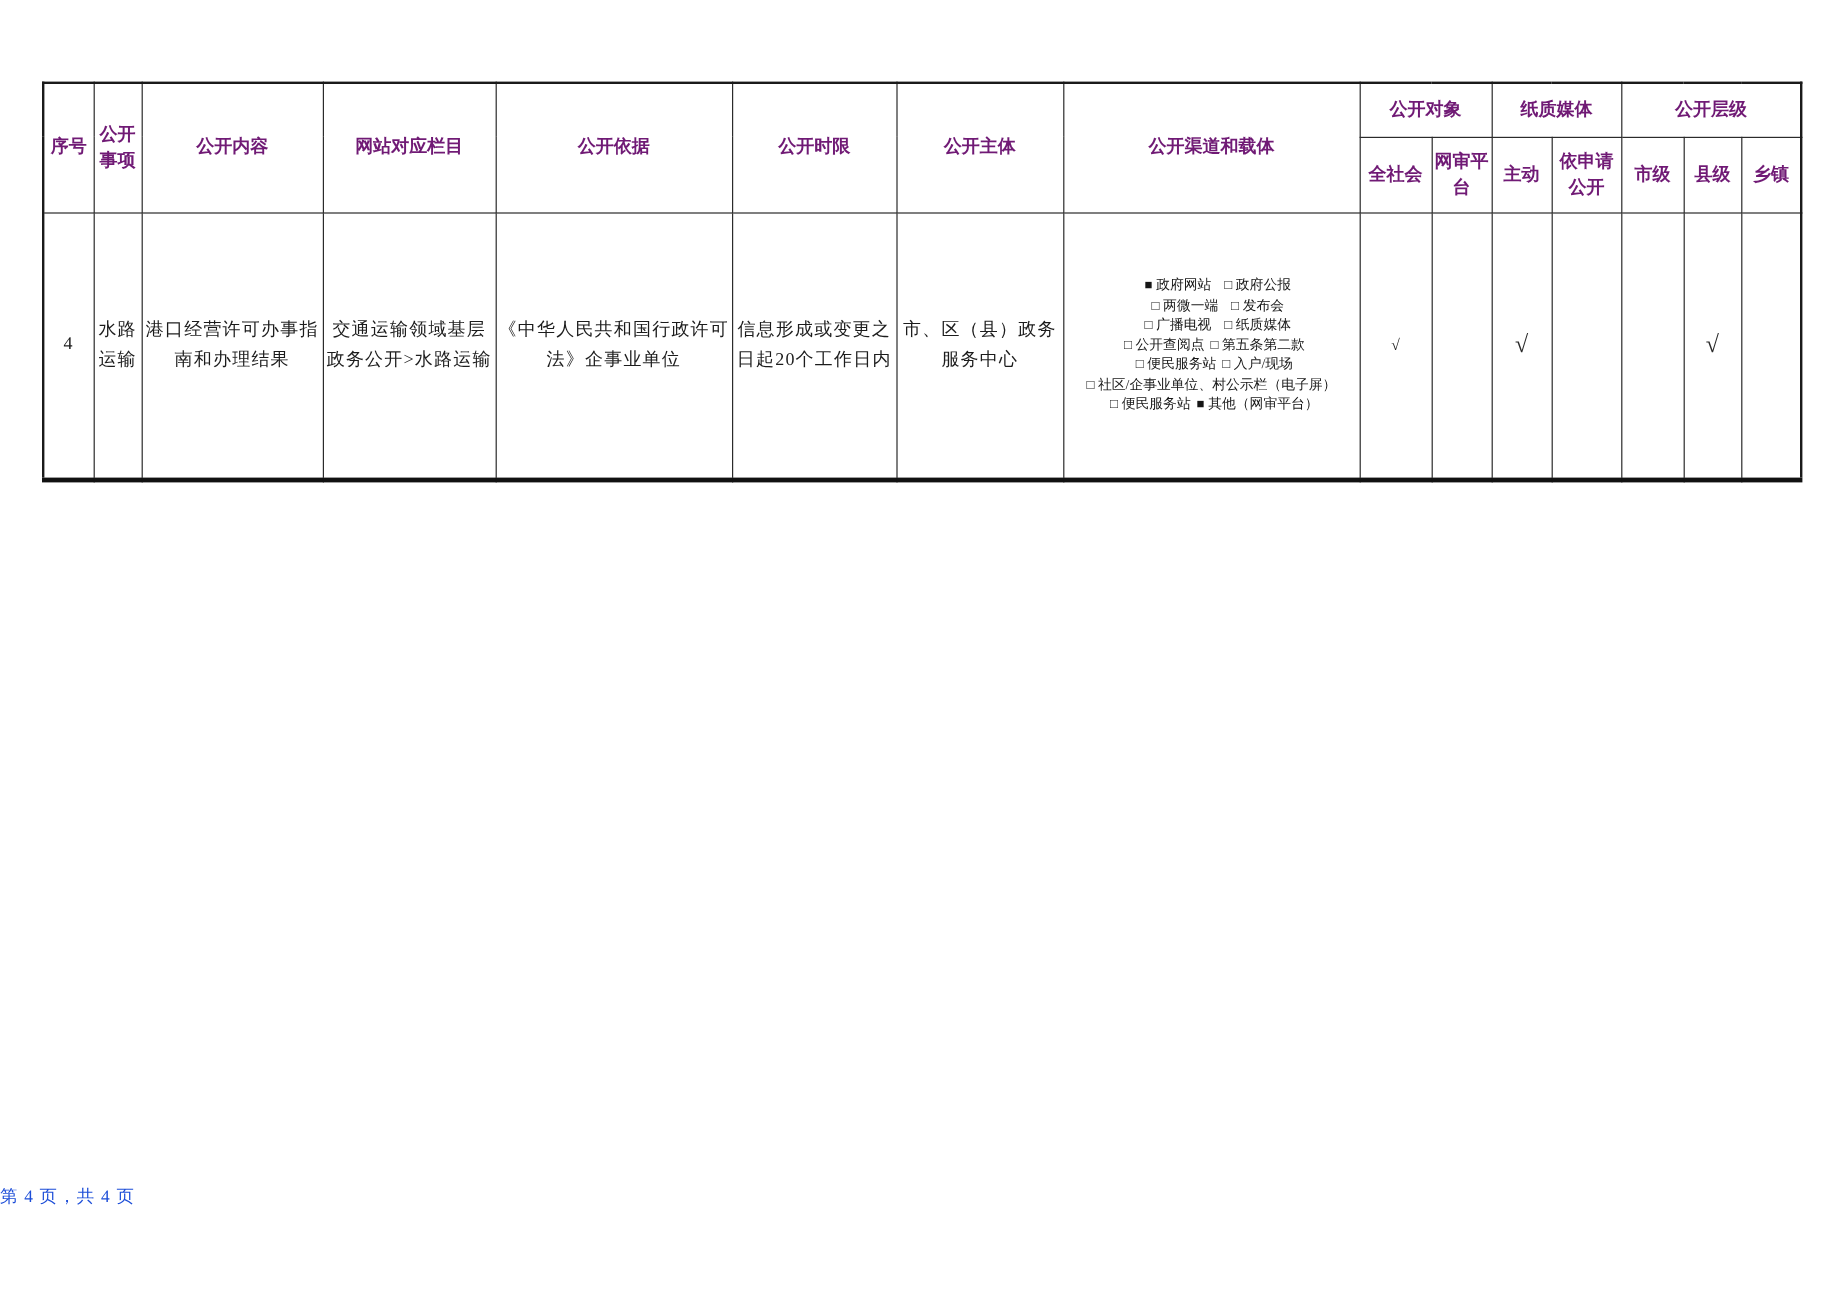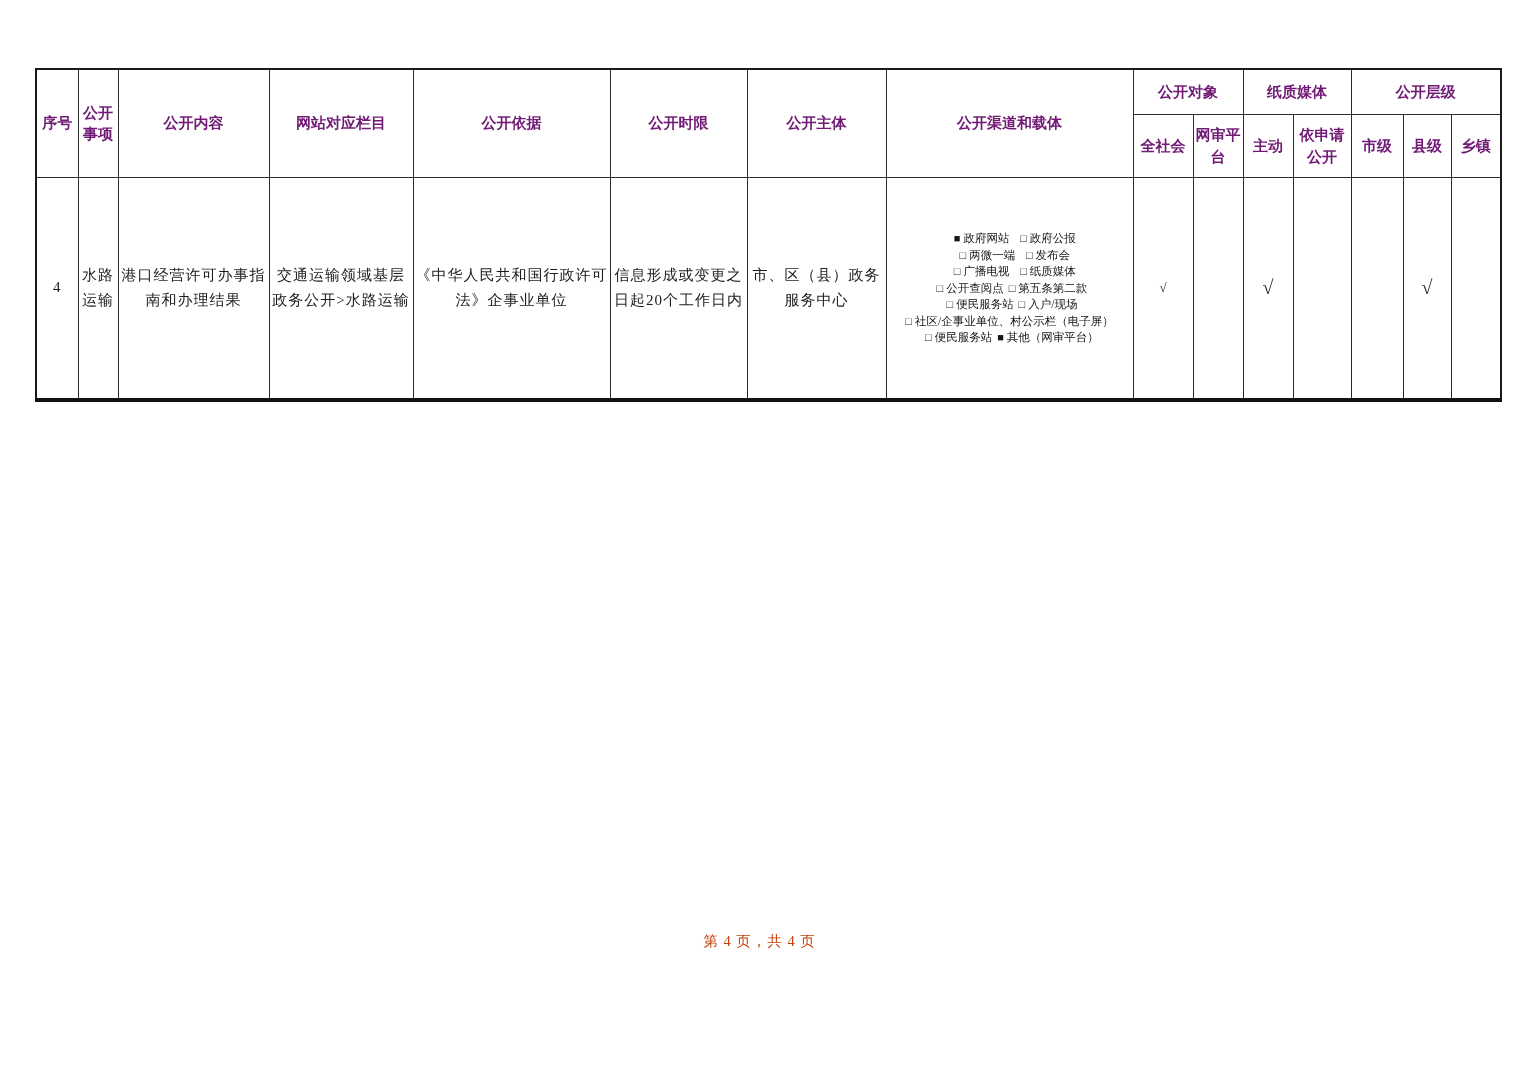--- a/index.html
+++ b/index.html
@@ -63,27 +63,27 @@
     color: #161616;
   }
   .ch-item { display: inline-block; }
   .ch-line .ch-item.fixed { width: 77px; }
   .ch-box { margin-right: 3px; font-size: 11px; }
   td.mark { letter-spacing: 0; }
   td.mark-sm { font-size: 13px; }
   td.mark-lg { font-size: 20px; font-weight: 400; color: #2a2a2a; }
   .page-footer {
     position: absolute;
-    top: 932px;
+    top: 988px;
     left: 0;
     width: 100%;
-    text-align: center;
+    text-align: left;
     font-family: "Liberation Serif", serif;
     font-size: 14.5px;
-    color: #c2410c;
+    color: #1d4ed8;
     letter-spacing: 1px;
   }
 </style>
 </head>
 <body>
 
 <div class="page">
 
   <table class="disclosure">
     <colgroup>

